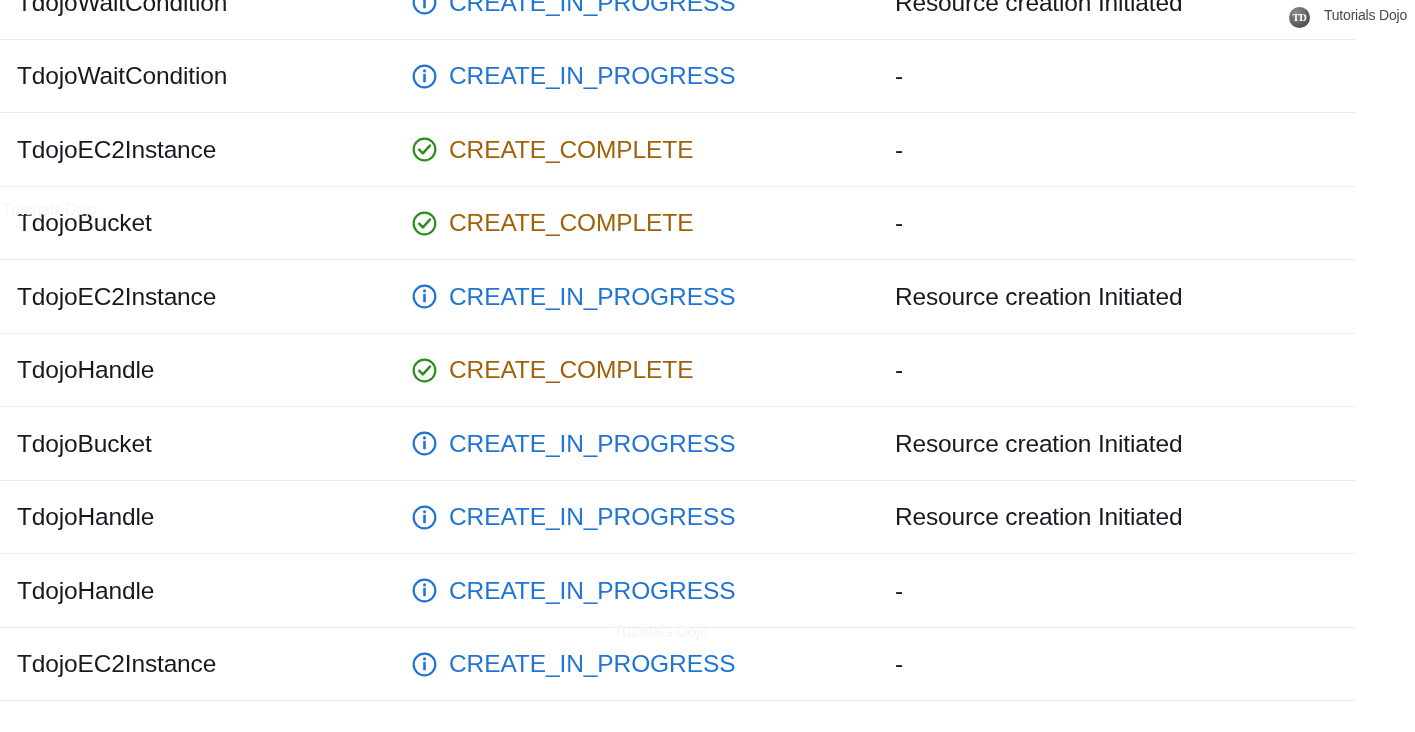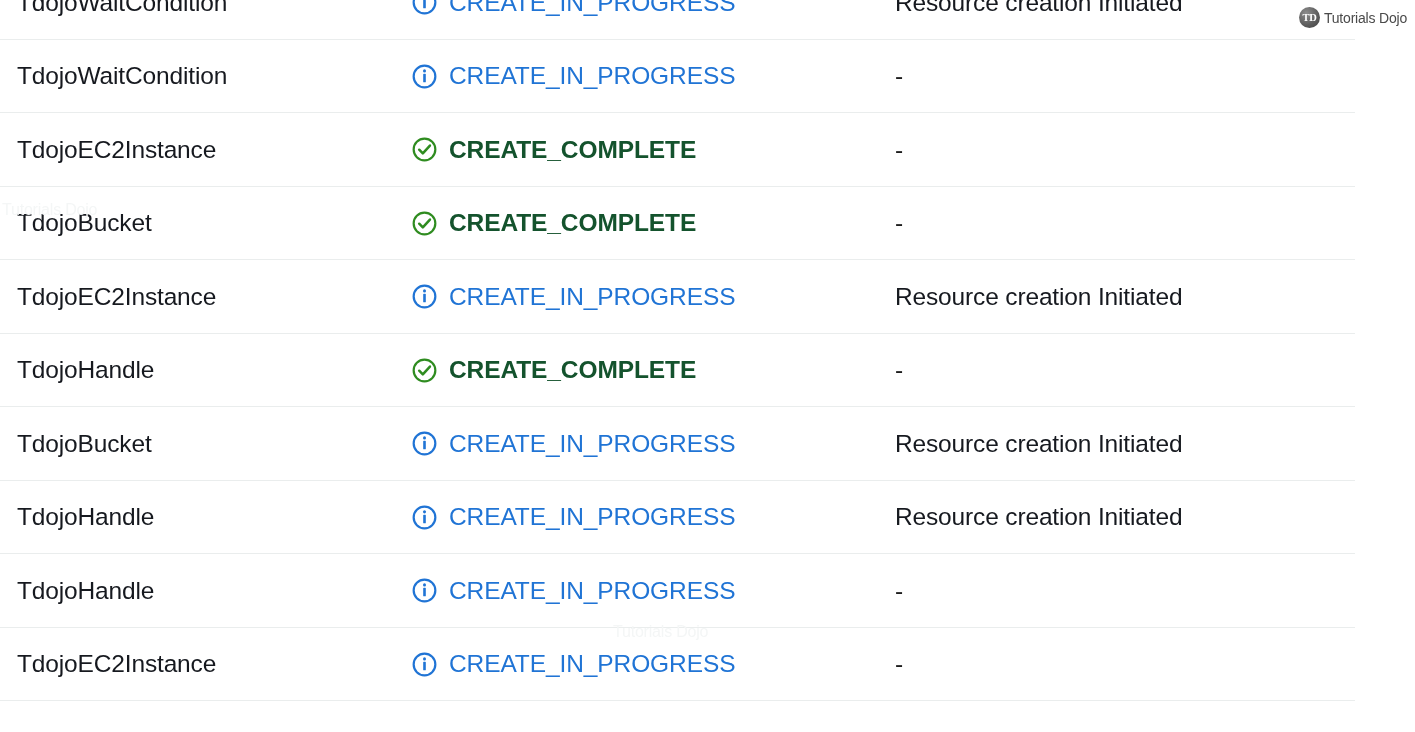--- a/index.html
+++ b/index.html
@@ -73,42 +73,42 @@
     margin-right: 12px;
     display: block;
   }
 
   .status-text {
     font-size: 24.5px;
     font-weight: 400;
     letter-spacing: -0.1px;
   }
   .status-text.in-progress { color: #2074d5; }
-  .status-text.complete    { color: #14532d; font-weight: bold; }
+  .status-text.complete    { color: #a16207; }
 
   .cell-reason {
     flex: 1 1 auto;
     font-size: 24.5px;
     font-weight: 400;
     color: #16191f;
     letter-spacing: -0.15px;
     white-space: nowrap;
   }
   .cell-reason.is-dash {
     color: #1c1c1c;
   }
 
   
   .brand {
     position: absolute;
     right: 8px;
     top: 7px;
     display: flex;
-    align-items: center;
-    gap: 4px;
+    align-items: flex-start;
+    gap: 14px;
     z-index: 5;
   }
   .brand-badge {
     width: 21px;
     height: 21px;
     flex: 0 0 21px;
     border-radius: 50%;
     background: radial-gradient(circle at 35% 30%, #8d8d8d 0%, #5f5f5f 55%, #3f3f3f 100%);
     color: #ffffff;
     font-size: 10.5px;

